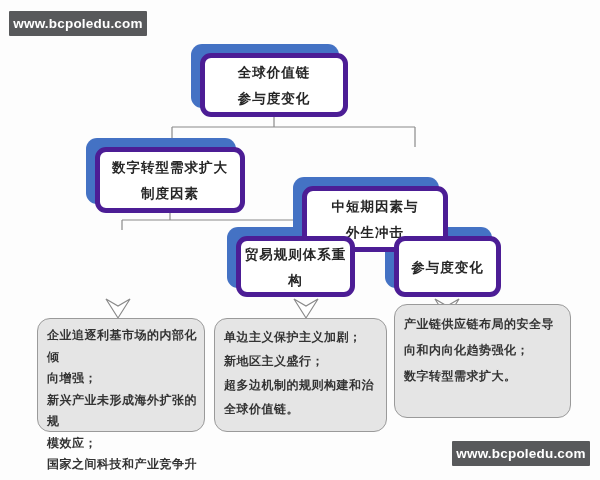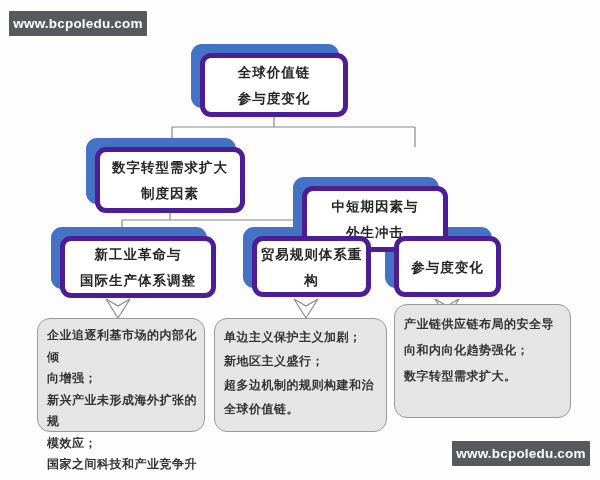--- a/index.html
+++ b/index.html
@@ -127,29 +127,22 @@
   </div>
 
   <div class="node" style="left:302px; top:147px; width:146px; height:66px;margin-top:39px;">
     <div class="node-shadow"></div>
     <div class="node-box">
       <span class="node-label">中短期因素与
 外生冲击</span>
     </div>
   </div>
 
-  <div class="node" style="left:60px; top:236px; width:156px; height:62px;">
-    <div class="node-shadow"></div>
-    <div class="node-box">
-      <span class="node-label">新工业革命与
-国际生产体系调整</span>
-    </div>
-  </div>
 
-  <div class="node" style="left:252px; top:236px; width:119px; height:61px;">
+  <div class="node" style="left:236px; top:236px; width:119px; height:61px;">
     <div class="node-shadow"></div>
     <div class="node-box">
       <span class="node-label">贸易规则体系重构</span>
     </div>
   </div>
 
   <div class="node" style="left:394px; top:236px; width:107px; height:61px;">
     <div class="node-shadow"></div>
     <div class="node-box">
       <span class="node-label">参与度变化</span>

